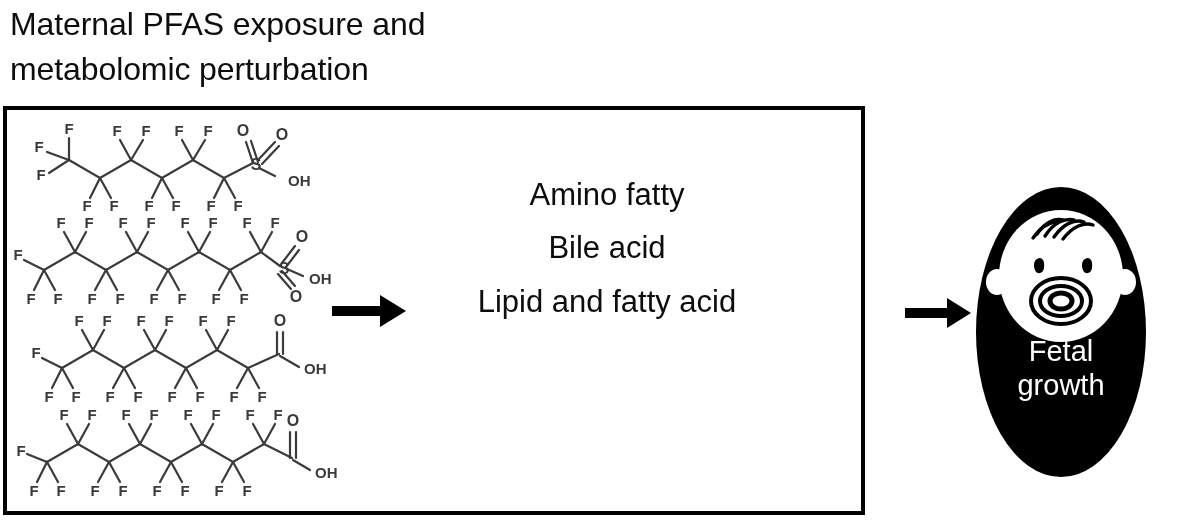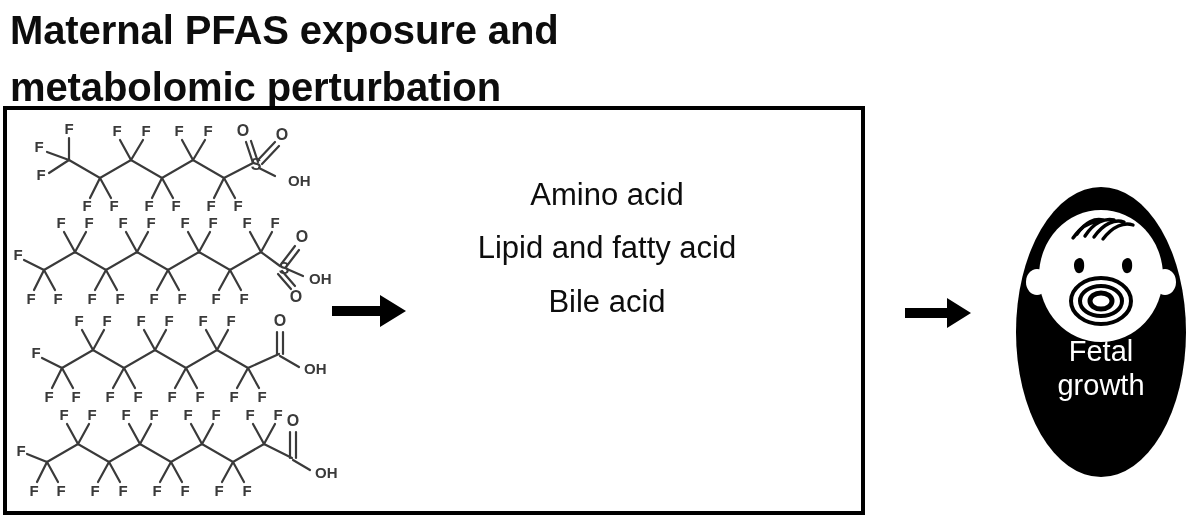--- a/index.html
+++ b/index.html
@@ -18,23 +18,23 @@
     background: #ffffff;
     overflow: hidden;
   }
 
   
   #graphic-title {
     position: absolute;
     left: 10px;
     top: 2px;
     width: 700px;
-    font-size: 40px;
+    font-size: 32px;
     line-height: 1.42;
-    font-weight: 700;
+    font-weight: 400;
     letter-spacing: -0.1px;
     color: #0d0d0d;
     white-space: pre-line;
   }
 
   
   #exposure-panel {
     position: absolute;
     left: 3px;
     top: 106px;
@@ -76,21 +76,21 @@
   
   .flow-arrow {
     position: absolute;
   }
   #arrow-exposure-to-metabolites { left: 330px; top: 292px; }
   #arrow-metabolites-to-outcome  { left: 903px; top: 296px; }
 
   
   #fetal-outcome {
     position: absolute;
-    left: 1015px;
+    left: 975px;
     top: 186px;
     width: 172px;
     height: 292px;
   }
   #fetal-outcome svg { display: block; }
   #fetal-growth-label {
     position: absolute;
     left: 0;
     top: 148px;
     width: 172px;
@@ -307,23 +307,23 @@
             <text x="212" y="94">F</text>
             <text x="240" y="94">F</text>
             <text x="286" y="24" font-size="16">O</text>
             <text x="308" y="76" font-size="15" text-anchor="start">OH</text>
           </g>
         </svg>
       </div>
     </div>
 
     <div id="metabolite-list">
-      <div class="metabolite-item">Amino acid</div>
+      <div class="metabolite-item">Amino fatty</div>
+      <div class="metabolite-item">Bile acid</div>
       <div class="metabolite-item">Lipid and fatty acid</div>
-      <div class="metabolite-item">Bile acid</div>
     </div>
   </div>
 
   <div class="flow-arrow" id="arrow-exposure-to-metabolites">
     <svg width="78" height="38" viewBox="0 0 78 38" aria-hidden="true">
       <path d="M2,14 L50,14 L50,3 L76,19 L50,35 L50,24 L2,24 Z" fill="#000000"></path>
     </svg>
   </div>
 
   <div class="flow-arrow" id="arrow-metabolites-to-outcome">

